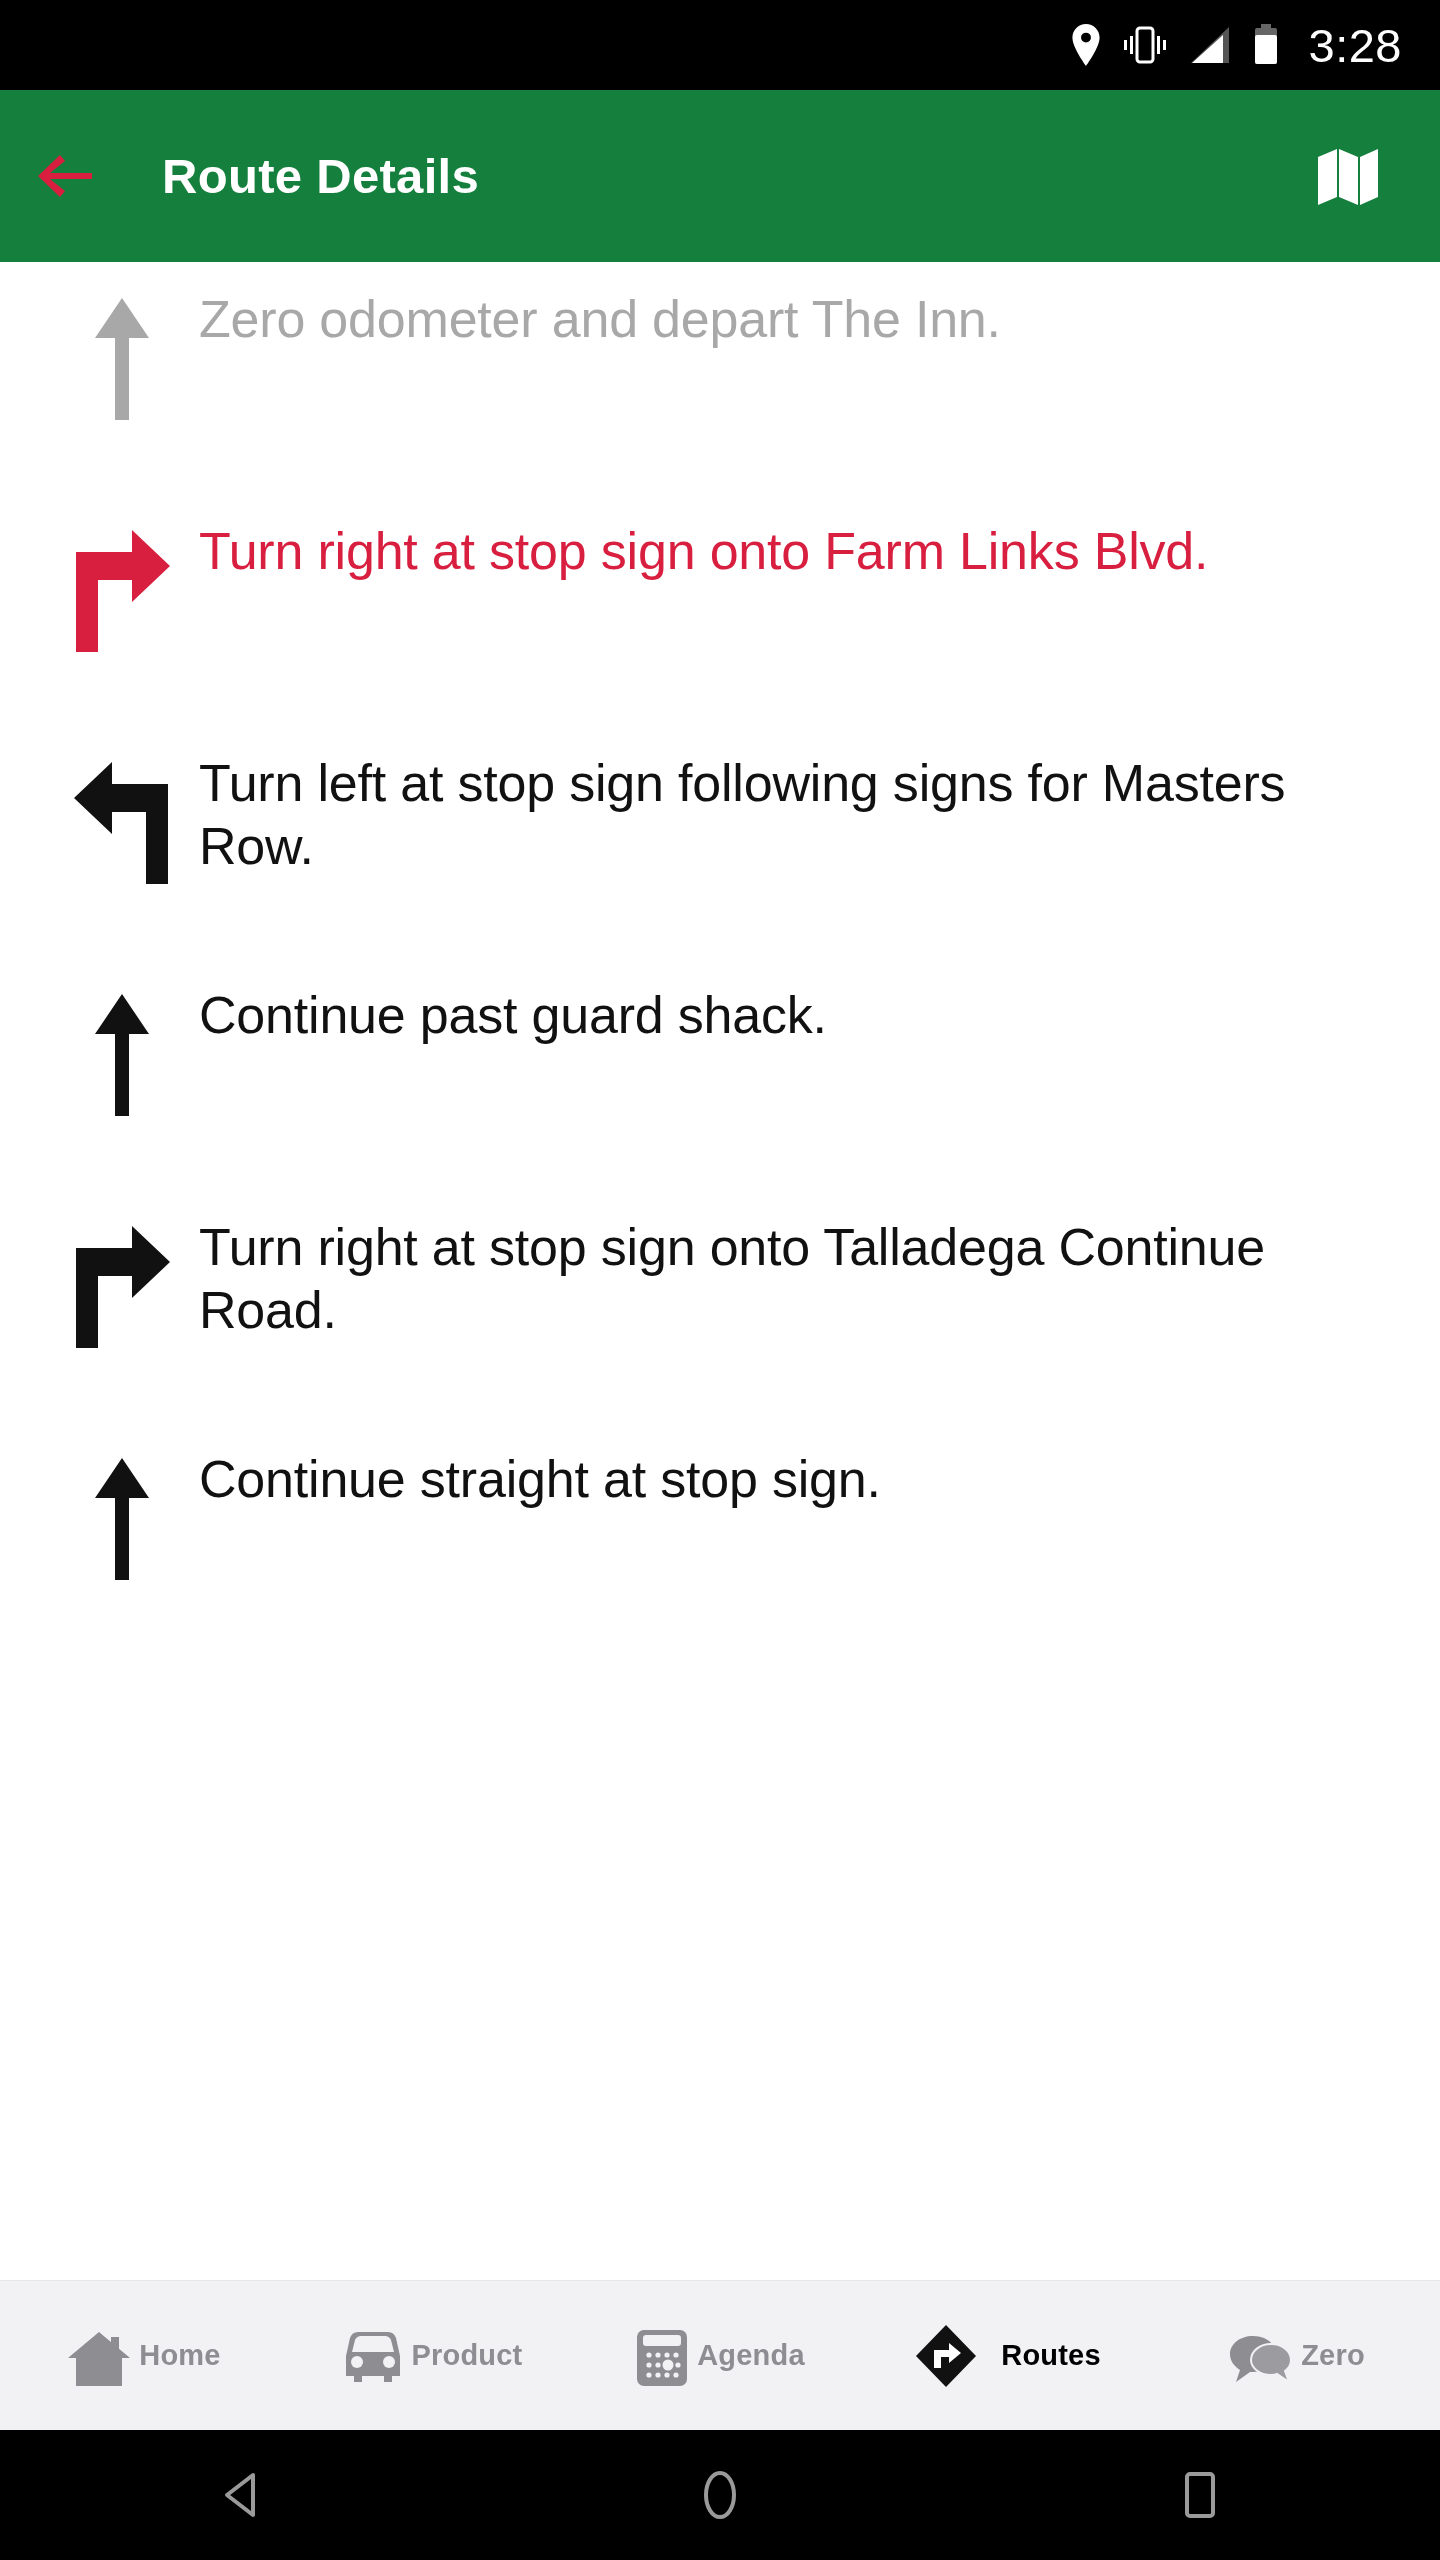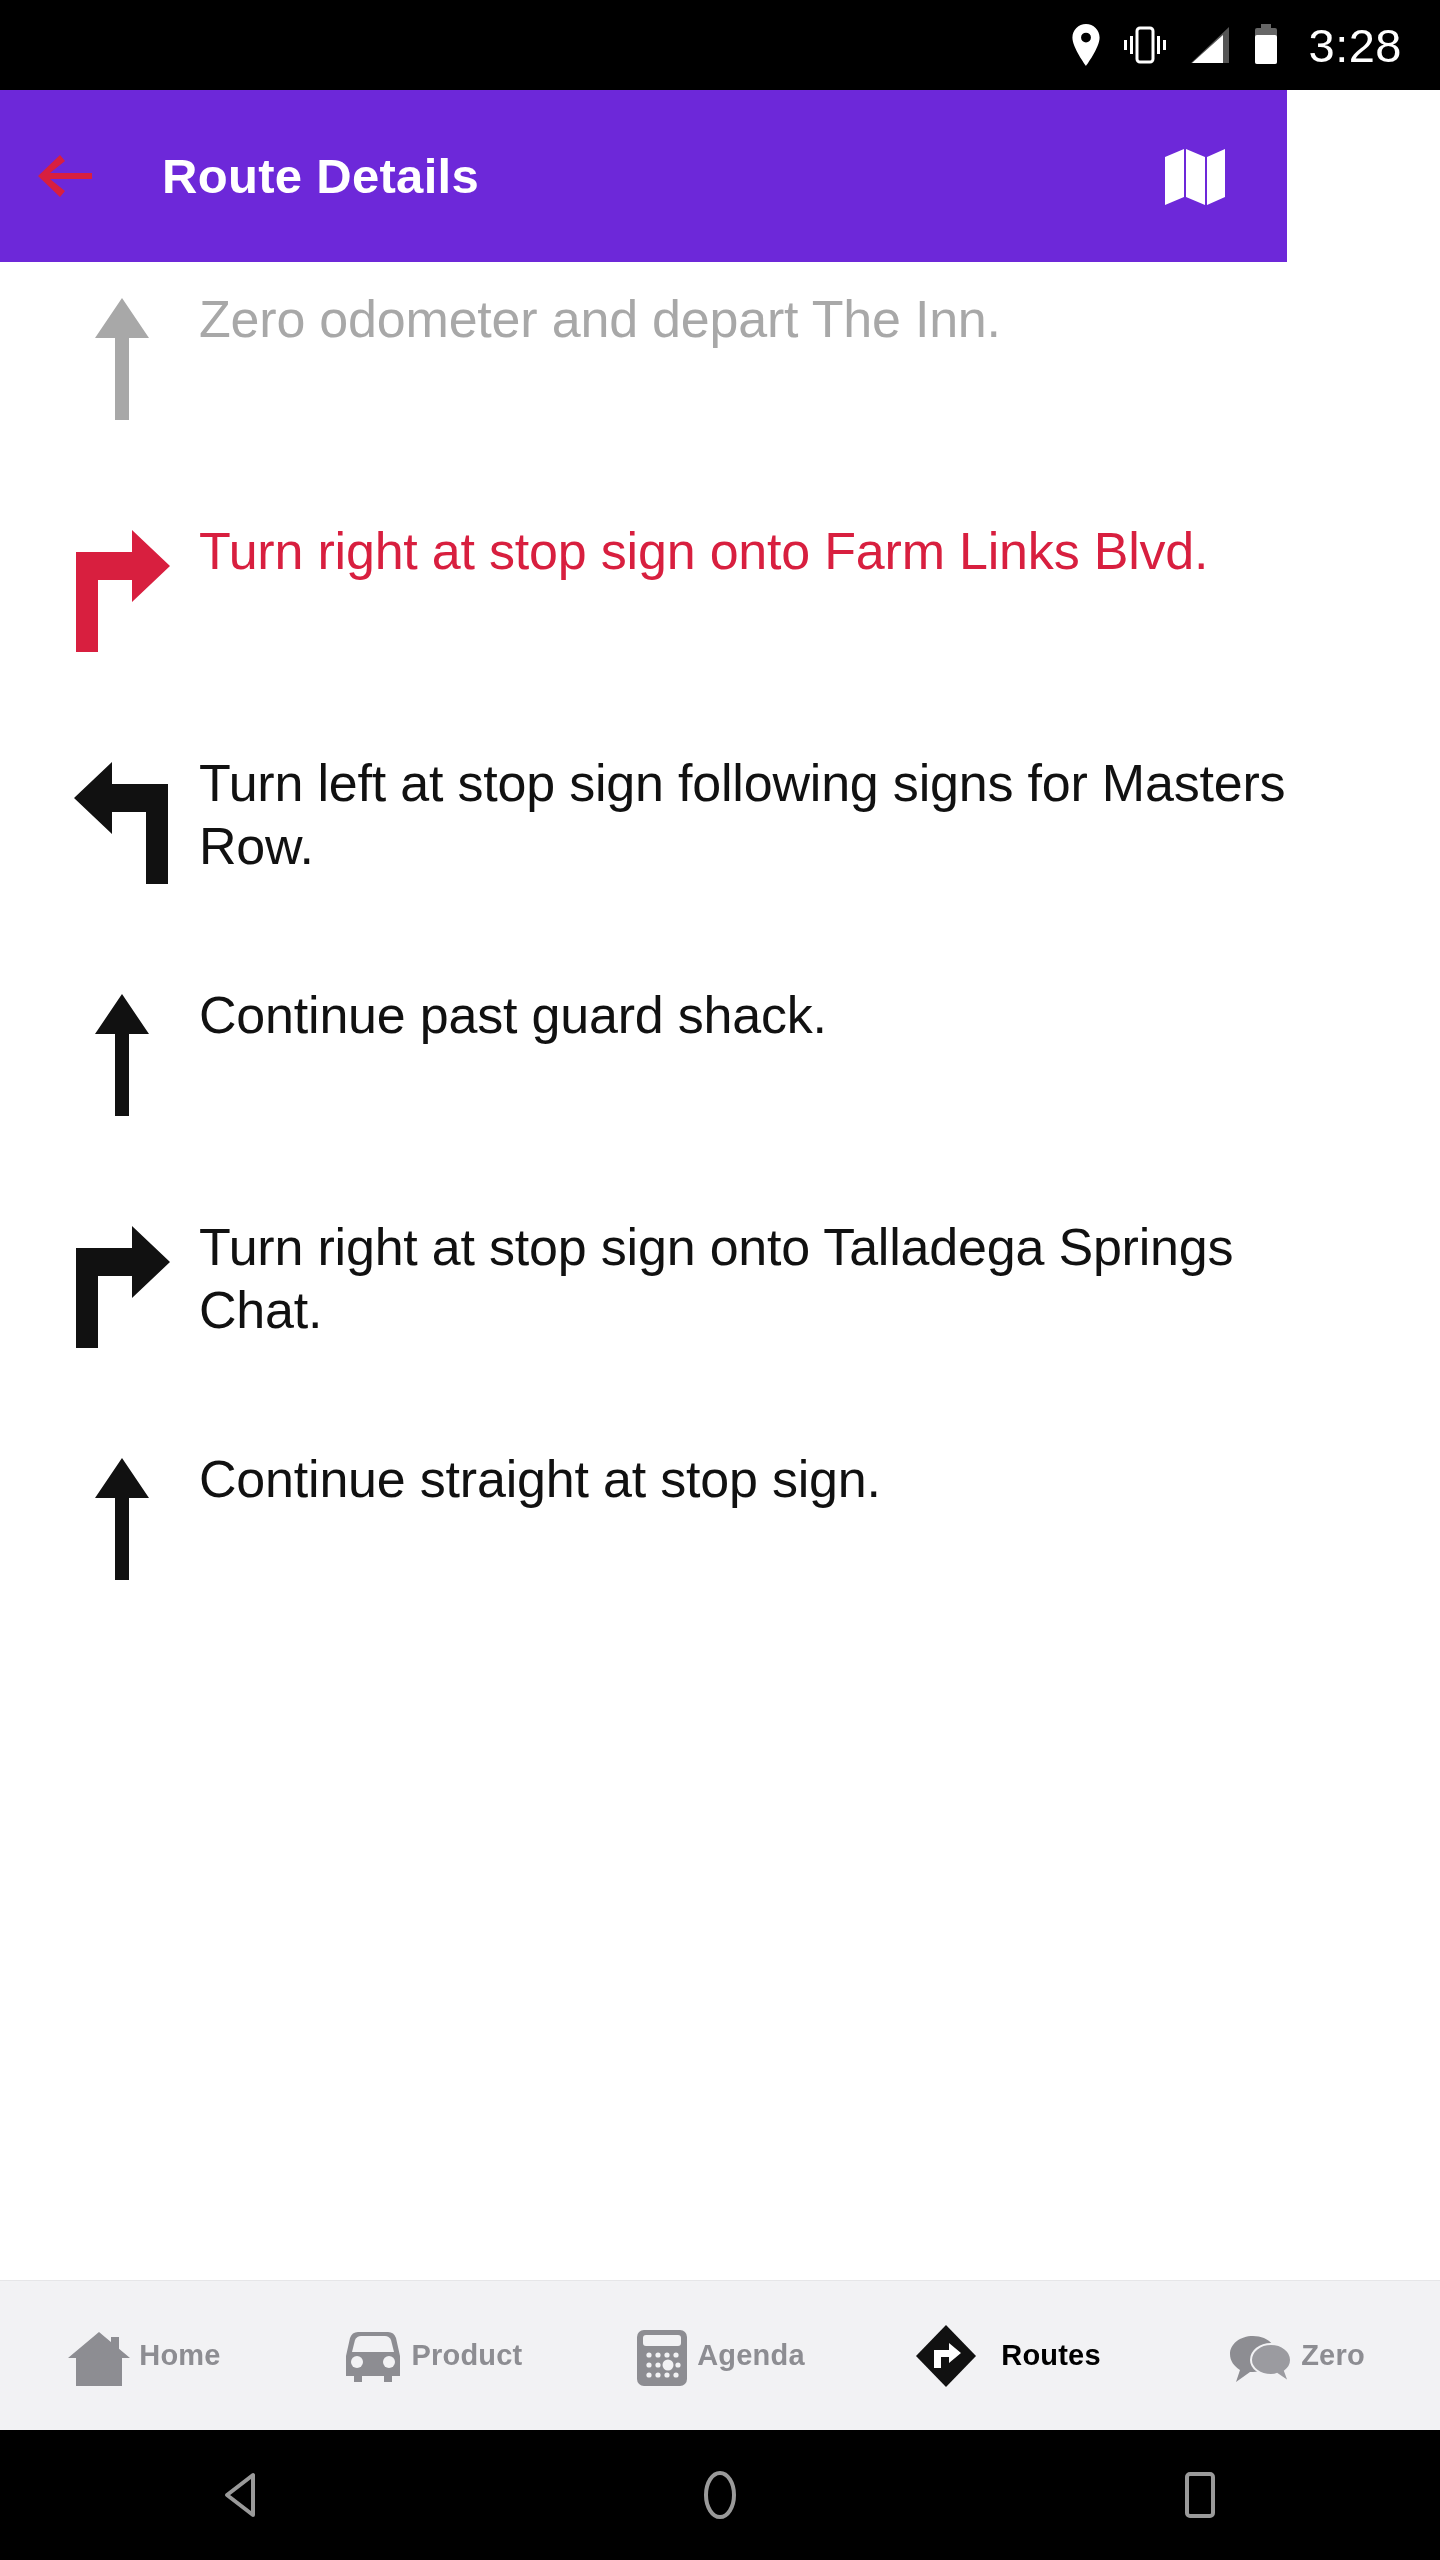--- a/index.html
+++ b/index.html
@@ -18,22 +18,22 @@
     justify-content:flex-end; padding-right:38px; gap:22px;
   }
   .sb-icon { display:flex; align-items:center; justify-content:center; }
   .sb-time {
     color:#ffffff; font-size:47px; letter-spacing:0.5px;
     font-family:"Liberation Sans", sans-serif; margin-left:8px;
   }
 
   
   .appbar {
-    position:absolute; top:90px; left:0; width:1287px; height:172px;
-    background:#6d28d9; display:flex; align-items:center;
+    position:absolute; top:90px; left:0; width:1440px; height:172px;
+    background:#15803d; display:flex; align-items:center;
   }
   .back-btn {
     width:130px; height:172px; display:flex; align-items:center;
     justify-content:center; flex:none; cursor:pointer;
   }
   .appbar-title {
     color:#ffffff; font-size:49px; font-weight:bold;
     letter-spacing:0.3px; margin-left:32px; white-space:nowrap;
   }
   .appbar-spacer { flex:1; }
@@ -180,21 +180,21 @@
       </div>
       <div class="step-text">Continue past guard shack.</div>
     </div>
 
     <div class="step normal">
       <div class="step-icon">
         <svg width="100" height="122" viewBox="0 0 100 122">
           <path d="M4 122 L4 22 L60 22 L60 0 L98 36 L60 72 L60 50 L26 50 L26 122 Z" fill="#111111"></path>
         </svg>
       </div>
-      <div class="step-text">Turn right at stop sign onto Talladega Springs Chat.</div>
+      <div class="step-text">Turn right at stop sign onto Talladega Continue Road.</div>
     </div>
 
     <div class="step normal">
       <div class="step-icon">
         <svg width="62" height="122" viewBox="0 0 62 122">
           <path d="M31 0 L58 40 L38 40 L38 122 L24 122 L24 40 L4 40 Z" fill="#111111"></path>
         </svg>
       </div>
       <div class="step-text">Continue straight at stop sign.</div>
     </div>

